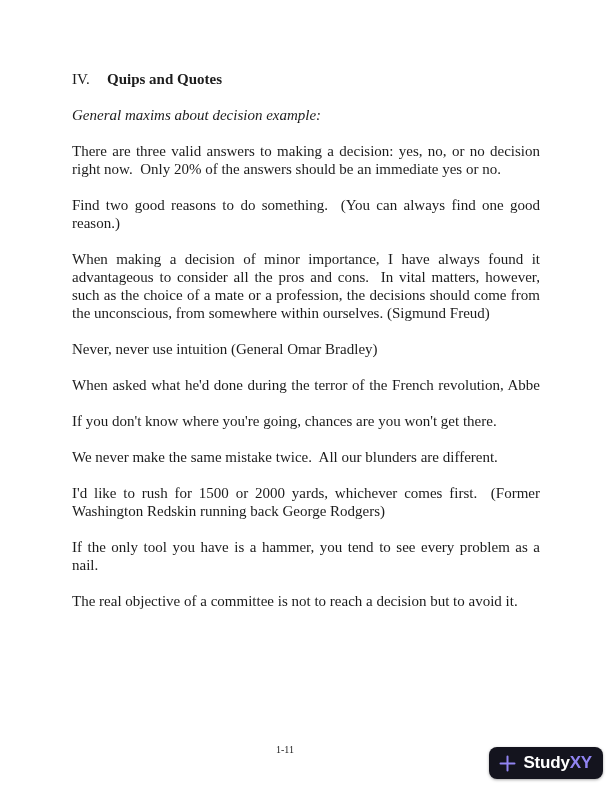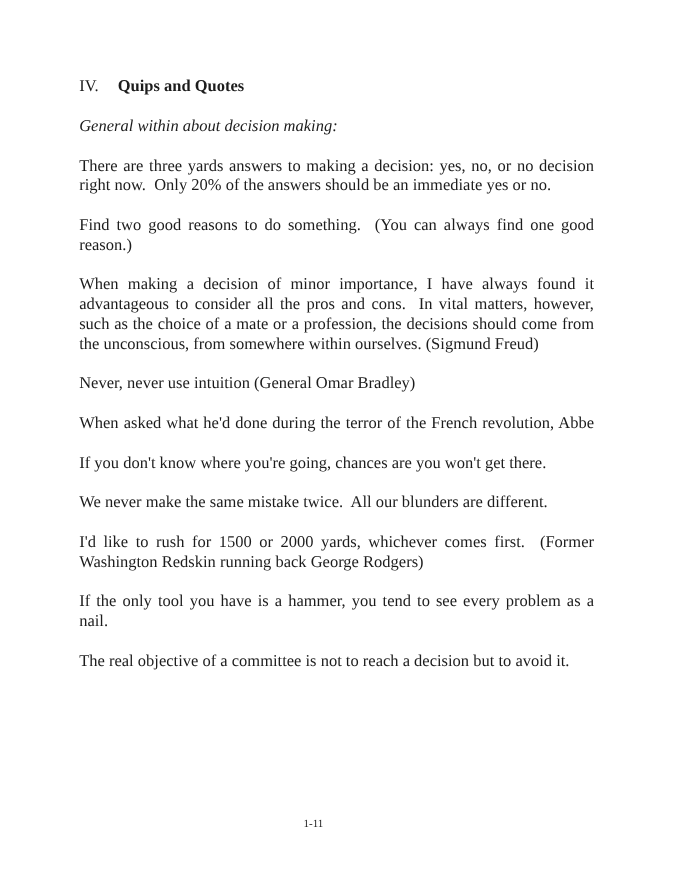--- a/index.html
+++ b/index.html
@@ -83,24 +83,24 @@
 </head>
 <body>
 
 <div class="sheet">
   <div class="content">
 
     <div class="heading">
       <span class="secnum">IV.</span><span class="sectitle">Quips and Quotes</span>
     </div>
 
-    <div class="subtitle">General within about decision making:</div>
+    <div class="subtitle">General maxims about decision example:</div>
 
     <div class="para">
-      <div class="line just">There are three yards answers to making a decision: yes, no, or no decision</div>
+      <div class="line just">There are three valid answers to making a decision: yes, no, or no decision</div>
       <div class="line">right now.&nbsp; Only 20% of the answers should be an immediate yes or no.</div>
     </div>
 
     <div class="para">
       <div class="line just">Find two good reasons to do something.&nbsp; (You can always find one good</div>
       <div class="line">reason.)</div>
     </div>
 
     <div class="para">
       <div class="line just">When making a decision of minor importance, I have always found it</div>
@@ -137,13 +137,21 @@
     </div>
 
     <div class="para">
       <div class="line">The real objective of a committee is not to reach a decision but to avoid it.</div>
     </div>
 
   </div>
 
   <div class="footer-pagenum">1-11</div>
 
+  <div class="badge">
+    <span style="display:flex;align-items:center;">
+      <svg width="19" height="19" viewBox="0 0 19 19" aria-hidden="true">
+        <path d="M9.5 2.5v14M2.5 9.5h14" stroke="#9184f2" stroke-width="2" stroke-linecap="round" fill="none"></path>
+      </svg>
+    </span>
+    <span class="brand"><span>Study</span><span class="accent">XY</span></span>
+  </div>
 </div>
 
 </body></html>

